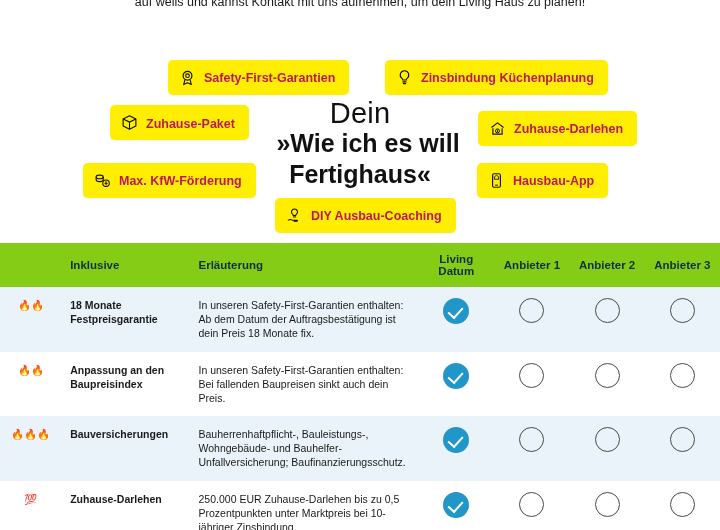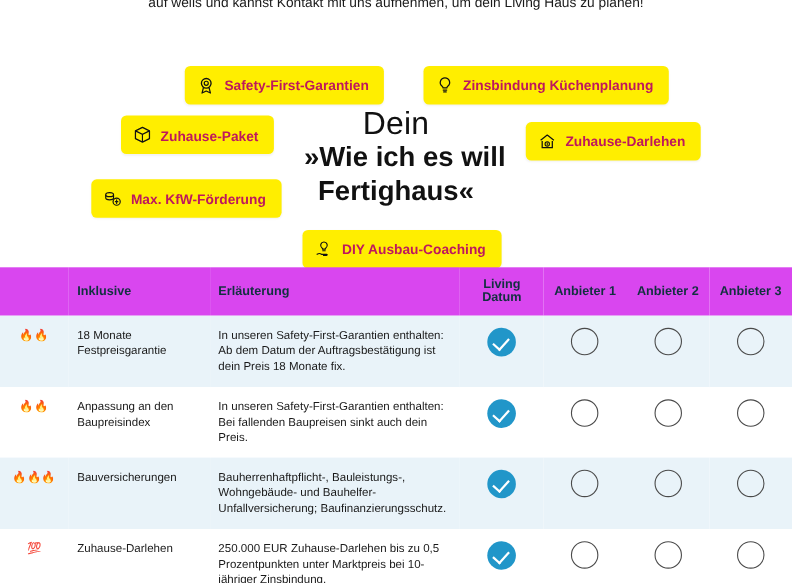--- a/index.html
+++ b/index.html
@@ -75,21 +75,21 @@
   .table-wrap {
     position: absolute;
     top: 243px; left: 0; width: 720px;
   }
   table.cmp {
     border-collapse: collapse;
     width: 720px;
     table-layout: fixed;
   }
   table.cmp th {
-    background: #d946ef;
+    background: #84cc16;
     color: #12303f;
     font-size: 11.5px;
     font-weight: 700;
     text-align: left;
     padding: 10px 8px;
     vertical-align: middle;
   }
   table.cmp th.c { text-align: center; }
   table.cmp td {
     font-size: 10.5px;
@@ -102,21 +102,21 @@
   tr.row-plain td { background: #ffffff; }
 
   td.emoji {
     text-align: center;
     font-size: 13px;
     vertical-align: middle;
     line-height: 1.1;
     padding-top: 14px;
   }
   td.name {
-    font-weight: 400;
+    font-weight: 700;
     font-size: 11px;
     padding-top: 13px;
   }
   td.desc { padding-top: 13px; }
   td.mark { text-align: center; vertical-align: middle; }
 
   .check {
     display: inline-block;
     width: 26px; height: 26px;
     border-radius: 50%;
@@ -200,22 +200,30 @@
     <div class="pill" style="left:83px; top:141px;align-items:center;">
       <svg class="ico" viewBox="0 0 24 24">
         <ellipse cx="8" cy="7" rx="5" ry="2.6" fill="none" stroke="#111" stroke-width="1.5"></ellipse>
         <path d="M3 7v4c0 1.4 2.2 2.6 5 2.6s5-1.2 5-2.6V7" fill="none" stroke="#111" stroke-width="1.5"></path>
         <circle cx="17" cy="16" r="4.6" fill="none" stroke="#111" stroke-width="1.5"></circle>
         <path d="M17 13.6v4.8M15.4 16h3.2" stroke="#111" stroke-width="1.4" stroke-linecap="round"></path>
       </svg>
       <span>Max. KfW-Förderung</span>
     </div>
 
-
-    <div class="pill" style="left:275px; top:187px;text-align:center;">
+    <div class="pill" style="left:477px; top:141px;">
+      <svg class="ico" viewBox="0 0 24 24">
+        <rect x="6.5" y="2.5" width="11" height="19" rx="2" fill="none" stroke="#111" stroke-width="1.6"></rect>
+        <path d="M9 6.8 12 4.6l3 2.2v3.4H9z" fill="none" stroke="#111" stroke-width="1.3" stroke-linejoin="round"></path>
+        <path d="M10.6 18.6h2.8" stroke="#111" stroke-width="1.4" stroke-linecap="round"></path>
+      </svg>
+      <span>Hausbau-App</span>
+    </div>
+
+    <div class="pill" style="left:275px; top:176px;text-align:center;">
       <svg class="ico" viewBox="0 0 24 24">
         <path d="M12 2.8a4.2 4.2 0 0 0-2.5 7.6c.5.4.8 1 .8 1.6h3.4c0-.6.3-1.2.8-1.6A4.2 4.2 0 0 0 12 2.8z" fill="none" stroke="#111" stroke-width="1.5"></path>
         <path d="M10.4 14h3.2" stroke="#111" stroke-width="1.4" stroke-linecap="round"></path>
         <path d="M3.2 18.6c2.2-1.4 4.2-1.2 5.6 0h6.6c1 0 1 1.4 0 1.4h-4" fill="none" stroke="#111" stroke-width="1.5" stroke-linecap="round" stroke-linejoin="round"></path>
       </svg>
       <span>DIY Ausbau-Coaching</span>
     </div>
 
   </div>
 

